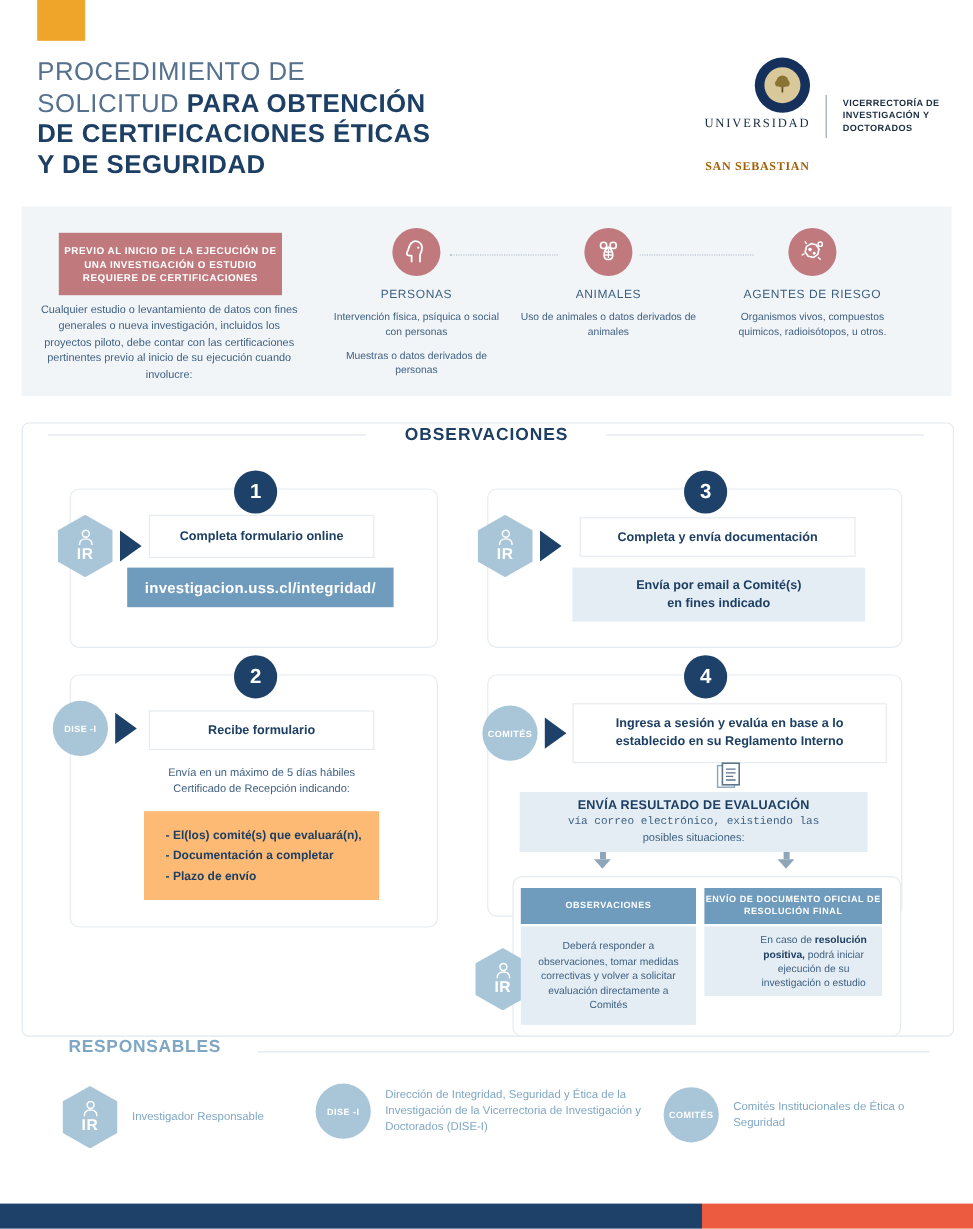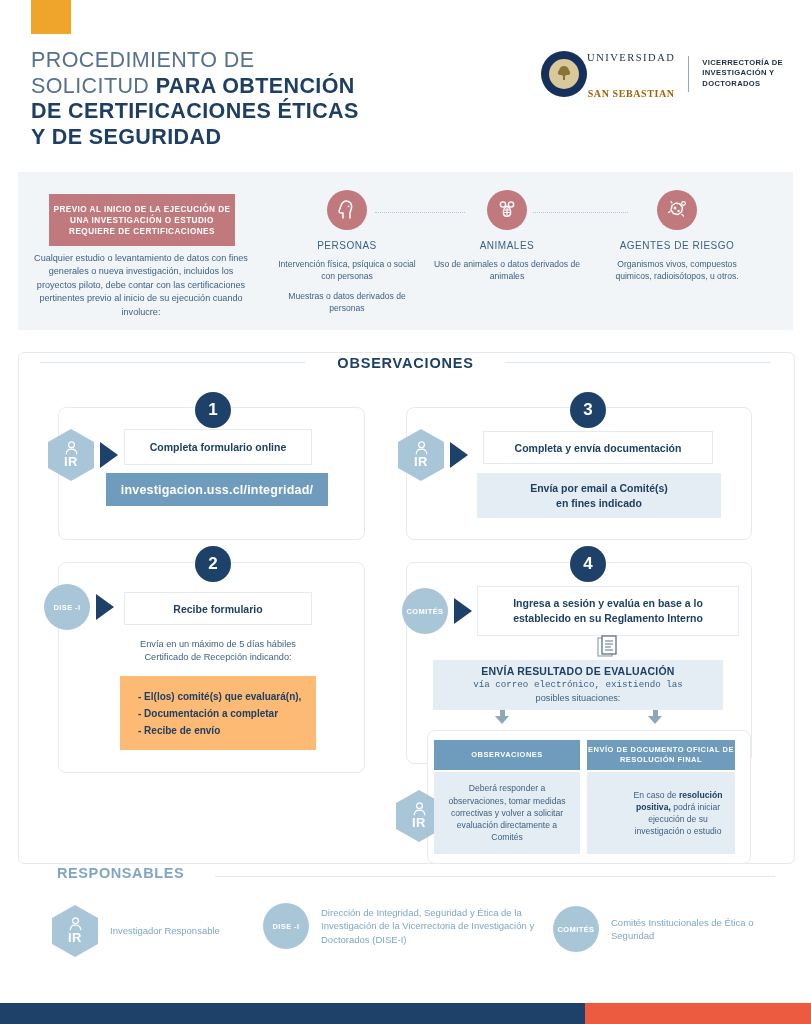--- a/index.html
+++ b/index.html
@@ -106,21 +106,21 @@
   <div class="accent-square"></div>
 
   <div class="title">
     <span class="thin">PROCEDIMIENTO DE</span><br>
     <span class="thin">SOLICITUD </span><span class="bold">PARA OBTENCIÓN</span><br>
     <span class="bold">DE CERTIFICACIONES ÉTICAS</span><br>
     <span class="bold">Y DE SEGURIDAD</span>
   </div>
 
   <div class="logo">
-    <div style="display:flex;align-items:center;">
+    <div style="display:flex;flex-direction:column;align-items:flex-end;">
       <div class="crest">
         <div class="inner">
           <svg width="20" height="20" viewBox="0 0 20 20" aria-hidden="true">
             <path d="M10 16V9" stroke="#5a4a22" stroke-width="1.4" fill="none"></path>
             <circle cx="10" cy="7" r="5" fill="#8a7435"></circle>
             <circle cx="6.5" cy="8.5" r="2.6" fill="#8a7435"></circle>
             <circle cx="13.5" cy="8.5" r="2.6" fill="#8a7435"></circle>
           </svg>
         </div>
       </div>
@@ -216,21 +216,21 @@
   </div>
   <div class="wbox" style="position:absolute;left:124px;top:592px;width:186px;height:31px;font-size:10.5px;">Recibe formulario</div>
   <div class="small-c" style="position:absolute;left:98px;top:638px;width:240px;">
     <div>Envía en un máximo de 5 días hábiles</div>
     <div>Certificado de Recepción indicando:</div>
   </div>
   <div style="position:absolute;left:120px;top:676px;width:196px;height:74px;background:#fdba74;
               display:flex;flex-direction:column;justify-content:center;padding-left:18px;box-sizing:border-box;">
     <div class="bullets">- El(los) comité(s) que evaluará(n),</div>
     <div class="bullets">- Documentación a completar</div>
-    <div class="bullets">- Recibe de envío</div>
+    <div class="bullets">- Plazo de envío</div>
   </div>
 
   <div class="num" style="left:570px;top:392px;">3</div>
   <div class="card" style="left:406px;top:407px;width:344px;height:131px;"></div>
   <div style="position:absolute;left:398px;top:429px;display:flex;align-items:center;gap:6px;">
     <div class="hexa">
       <svg width="17" height="15" viewBox="0 0 18 16" aria-hidden="true">
         <circle cx="9" cy="4" r="3.1" fill="none" stroke="#fff" stroke-width="1.3"></circle>
         <path d="M3.4 14 C3.4 10.4 5.9 8.6 9 8.6 C12.1 8.6 14.6 10.4 14.6 14" fill="none" stroke="#fff" stroke-width="1.3"></path>
       </svg>
@@ -286,21 +286,21 @@
         <path d="M3.4 14 C3.4 10.4 5.9 8.6 9 8.6 C12.1 8.6 14.6 10.4 14.6 14" fill="none" stroke="#fff" stroke-width="1.3"></path>
       </svg>
       <span class="ir">IR</span>
     </div>
   </div>
 
   <div class="hdr-blue" style="position:absolute;left:434px;top:740px;width:146px;height:30px;">OBSERVACIONES</div>
   <div class="body-lt" style="position:absolute;left:434px;top:772px;width:146px;height:82px;">Deberá responder a observaciones, tomar medidas correctivas y volver a solicitar evaluación directamente a Comités</div>
 
   <div class="hdr-blue" style="position:absolute;left:587px;top:740px;width:148px;height:30px;">ENVÍO DE DOCUMENTO OFICIAL DE RESOLUCIÓN FINAL</div>
-  <div class="body-lt" style="position:absolute;left:587px;top:772px;width:148px;height:82px;padding-left:40px;">
+  <div class="body-lt" style="position:absolute;left:587px;top:772px;width:148px;height:58px;padding-left:40px;">
     <div>
       <span>En caso de </span><span style="font-weight:700;color:#1d3f63;">resolución positiva,</span><span> podrá iniciar ejecución de su investigación o estudio</span>
     </div>
   </div>
 
   <div class="resp-t">RESPONSABLES</div>
   <div class="resp-rule"></div>
 
   <div class="resp-item" style="left:52px;top:905px;width:230px;">
     <div class="hexa" style="flex:none;">

